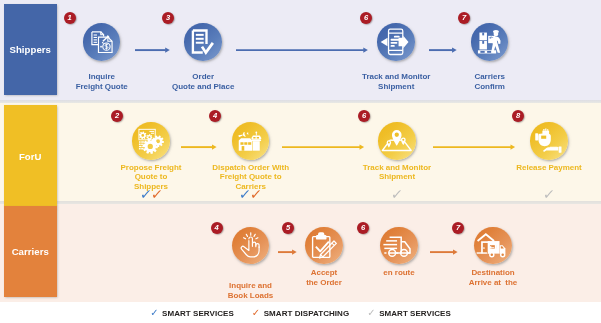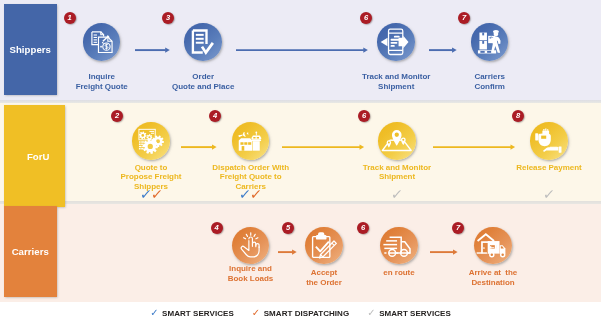--- a/index.html
+++ b/index.html
@@ -12,21 +12,21 @@
   .lane-foru{top:103px;height:98px;background:#fdf7e9;}
   .lane-carriers{top:204px;height:98px;background:#fbeee7;}
   .lane-sep{position:absolute;left:0;width:601px;height:3px;}
   .sep1{top:100px;background:linear-gradient(#dedee4,#e8e8e4);}
   .sep2{top:201px;background:linear-gradient(#e2e0dc,#e8e6e2);}
 
   .lanebox{position:absolute;display:flex;align-items:center;justify-content:center;
            color:#ffffff;font-weight:bold;font-size:9.6px;letter-spacing:.05px;
            box-shadow:1.3px 1.3px 2.2px rgba(110,110,110,.55);}
   .lb-shippers{left:4px;top:4px;width:52.5px;height:90.8px;background:#4466a8;}
-  .lb-foru{left:4px;top:105.2px;width:52.5px;height:102px;background:#f0bf25;padding-left:8px;}
+  .lb-foru{left:4px;top:105.2px;width:52.5px;height:102px;background:#f0bf25;}
   .lb-carriers{left:4px;top:206.4px;width:52.5px;height:90.7px;background:#e3823c;}
 
   .badge{position:absolute;width:12px;height:12px;border-radius:50%;
          background:#ab1c25;color:#ffffff;font-size:7.6px;font-weight:bold;
          font-style:italic;line-height:12.6px;text-align:center;
          box-shadow:0.8px 0.8px 1.3px rgba(90,70,70,.5);}
 
   .circ{position:absolute;border-radius:50%;
         box-shadow:0.9px 1.3px 2.4px rgba(115,115,115,.55);}
   .circ svg{position:absolute;left:0;top:0;display:block;}
@@ -227,22 +227,22 @@
 <path d="M14.49 14.01 L15.70 14.38 L15.40 15.86 L14.14 15.73 L13.82 16.21 L14.41 17.33 L13.15 18.16 L12.35 17.18 L11.79 17.29 L11.42 18.50 L9.94 18.20 L10.07 16.94 L9.59 16.62 L8.47 17.21 L7.64 15.95 L8.62 15.15 L8.51 14.59 L7.30 14.22 L7.60 12.74 L8.86 12.87 L9.18 12.39 L8.59 11.27 L9.85 10.44 L10.65 11.42 L11.21 11.31 L11.58 10.10 L13.06 10.40 L12.93 11.66 L13.41 11.98 L14.53 11.39 L15.36 12.65 L14.38 13.45 Z M10.05 14.30 a1.45 1.45 0 1 0 2.900 0 a1.45 1.45 0 1 0 -2.900 0 Z" fill-rule="evenodd"></path>
 <path d="M20.90 16.11 L21.79 16.50 L21.40 17.75 L20.45 17.57 L20.10 17.94 L20.35 18.88 L19.13 19.36 L18.68 18.50 L18.18 18.46 L17.60 19.24 L16.46 18.58 L16.85 17.69 L16.57 17.28 L15.60 17.31 L15.41 16.02 L16.34 15.76 L16.49 15.29 L15.86 14.55 L16.75 13.59 L17.53 14.16 L18.00 13.98 L18.18 13.03 L19.49 13.13 L19.53 14.10 L19.96 14.35 L20.82 13.90 L21.56 14.98 L20.82 15.61 Z M17.50 16.20 a1.10 1.10 0 1 0 2.200 0 a1.10 1.10 0 1 0 -2.200 0 Z" fill-rule="evenodd"></path>
 <path d="M32.37 19.98 L34.10 20.43 L33.80 22.43 L32.01 22.35 L31.64 23.04 L32.67 24.50 L31.16 25.83 L29.84 24.63 L29.11 24.91 L28.96 26.69 L26.95 26.74 L26.71 24.97 L25.97 24.72 L24.71 25.99 L23.13 24.73 L24.09 23.22 L23.68 22.56 L21.90 22.72 L21.50 20.74 L23.21 20.20 L23.33 19.43 L21.86 18.41 L22.82 16.64 L24.48 17.32 L25.06 16.80 L24.59 15.08 L26.47 14.34 L27.30 15.93 L28.08 15.91 L28.83 14.28 L30.74 14.93 L30.35 16.67 L30.96 17.16 L32.58 16.40 L33.63 18.12 L32.22 19.21 Z M25.70 20.50 a2.10 2.10 0 1 0 4.200 0 a2.10 2.10 0 1 0 -4.200 0 Z" fill-rule="evenodd"></path>
 <path d="M25.44 25.18 L27.69 25.64 L27.46 27.99 L25.16 27.99 L24.79 28.83 L26.34 30.52 L24.77 32.28 L22.91 30.94 L22.12 31.40 L22.38 33.68 L20.07 34.18 L19.36 32.00 L18.45 31.91 L17.32 33.90 L15.15 32.95 L15.86 30.77 L15.18 30.16 L13.09 31.11 L11.90 29.07 L13.75 27.72 L13.56 26.82 L11.31 26.36 L11.54 24.01 L13.84 24.01 L14.21 23.17 L12.66 21.48 L14.23 19.72 L16.09 21.06 L16.88 20.60 L16.62 18.32 L18.93 17.82 L19.64 20.00 L20.55 20.09 L21.68 18.10 L23.85 19.05 L23.14 21.23 L23.82 21.84 L25.91 20.89 L27.10 22.93 L25.25 24.28 Z M16.70 26.00 a2.80 2.80 0 1 0 5.600 0 a2.80 2.80 0 1 0 -5.600 0 Z" fill-rule="evenodd"></path>
  </g>
 </g>
         </svg>
       </div>
       <div class="badge" style="left:111px;top:109.80000000000001px;">2</div>
       <div class="cap cap-gold" style="left:91px;top:162.5px;width:120px;">
+        <div>Propose&nbsp;Freight</div>
         <div>Quote&nbsp;to</div>
-        <div>Propose&nbsp;Freight</div>
         <div>Shippers</div>
       </div>
       <div class="tickrow" style="left:121px;top:186.5px;width:60px;"><span style="color:#3d7cc9">✓</span><span style="color:#e0692a">✓</span></div>
       <div class="circ c-gold" style="left:231.95px;top:122.05px;width:37.5px;height:37.5px;">
         <svg width="37.5" height="37.5" viewBox="0 0 40 40">
 <g fill="#fff">
  <g transform="rotate(-16 13.5 14.5)">
   <path d="M7.2 14.4 l3.7 -.55 2.5 -3.0 1.15 0 -1.1 2.8 2.8 -.4 1.0 -1.05 .85 0 -.45 1.2 .45 1.05 -.85 0 -1.0 -1.0 -2.8 -.4 1.1 2.75 -1.15 0 -2.5 -2.95 -3.7 -.55 z"></path>
  </g>
  <path d="M7.2 19.7 l2.5 -2.5 h9.6 l2.5 2.5 v10.9 h-14.6 z"></path>
@@ -333,21 +333,21 @@
  <path d="M18.0 12.6 a1.9 1.9 0 0 1 3.8 0 v8.0"></path>
 
  <path d="M21.8 18.0 a1.8 1.8 0 0 1 3.6 0 v3.0"></path>
  <path d="M25.4 19.4 a1.75 1.75 0 0 1 3.5 0 v2.3"></path>
 
  <path d="M28.9 21.2 v4.2 c0 3.4 -2.4 6.4 -6.0 6.4 h-3.3 c-2.0 0 -3.2 -.9 -4.3 -2.2 l-5.1 -6.0 a1.85 1.85 0 0 1 2.6 -2.6 l5.2 4.0 v-10.4"></path>
 </g>
         </svg>
       </div>
       <div class="badge" style="left:210.5px;top:221.5px;">4</div>
-      <div class="cap cap-orng" style="left:190.5px;top:264px;width:120px;">
+      <div class="cap cap-orng" style="left:190.5px;top:281px;width:120px;">
         <div>Inquire&nbsp;and</div>
         <div>Book&nbsp;Loads</div>
       </div>
       <div class="circ c-orng" style="left:305.25px;top:226.75px;width:37.5px;height:37.5px;">
         <svg width="37.5" height="37.5" viewBox="0 0 40 40">
 <g fill="none" stroke="#fff" stroke-width="1.45" stroke-linejoin="round">
  <path d="M14.6 10.2 H9.0 a.9 .9 0 0 0 -.9 .9 v20.4 a.9 .9 0 0 0 .9 .9 h16.6 a.9 .9 0 0 0 .9 -.9 V11.1 a.9 .9 0 0 0 -.9 -.9 H20.0"></path>
  <path d="M13.2 9.2 h8.2 a.8 .8 0 0 1 .8 .8 v2.5 h-9.8 V10.0 a.8 .8 0 0 1 .8 -.8 z" fill="#fff"></path>
  <path d="M15.9 6.4 h2.8 a1.25 1.25 0 0 1 1.25 1.25 v1.55 h-5.3 V7.65 a1.25 1.25 0 0 1 1.25 -1.25 z" fill="#fff"></path>
  <path d="M11.6 21.0 L16.2 26.0 L25.4 15.6" stroke-width="2.0"></path>
@@ -404,22 +404,22 @@
 
  <circle cx="19.0" cy="29.6" r="2.9"></circle>
             <circle cx="19.0" cy="29.6" r="1.3" fill="#e1863f"></circle>
  <circle cx="30.6" cy="29.6" r="2.9"></circle>
             <circle cx="30.6" cy="29.6" r="1.3" fill="#e1863f"></circle>
 </g>
         </svg>
       </div>
       <div class="badge" style="left:452px;top:221.5px;">7</div>
       <div class="cap cap-orng" style="left:433px;top:268px;width:120px;">
+        <div>Destination</div>
         <div>Arrive&nbsp;at&nbsp;&nbsp;the</div>
-        <div>Destination</div>
       </div>
     </div>
 
   <div class="legend">
     <div class="item">
       <span class="lt" style="color:#3d7cc9">✓</span>
       <span>SMART SERVICES</span>
     </div>
     <div class="gap"></div>
     <div class="item">

